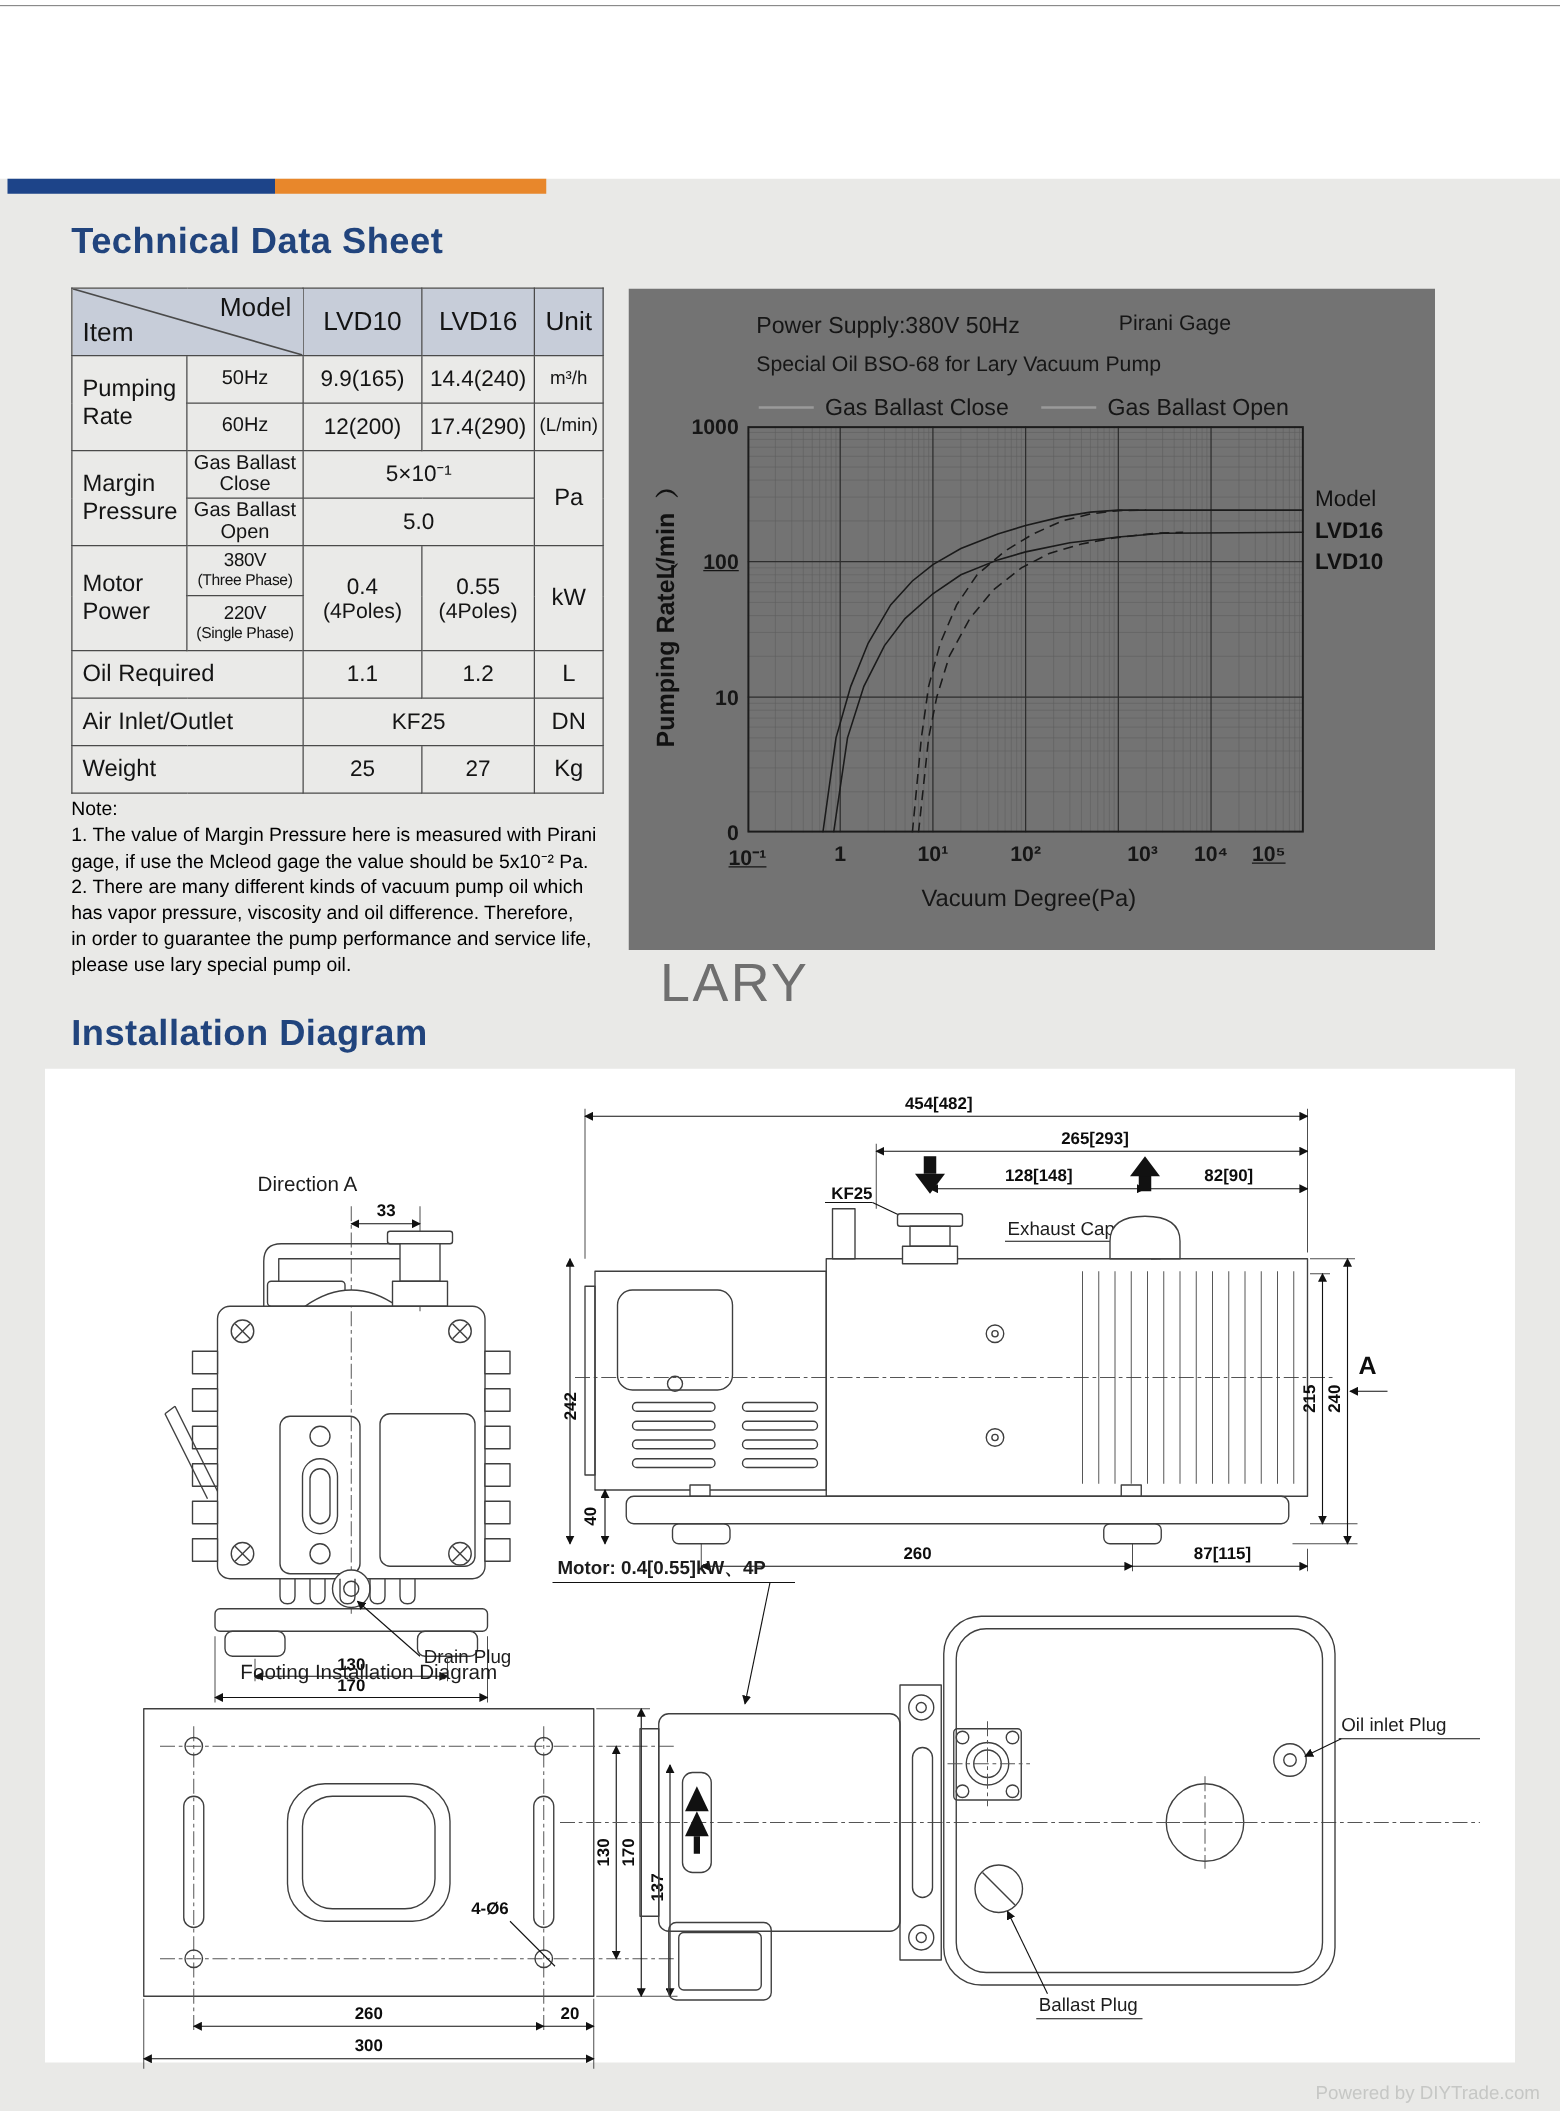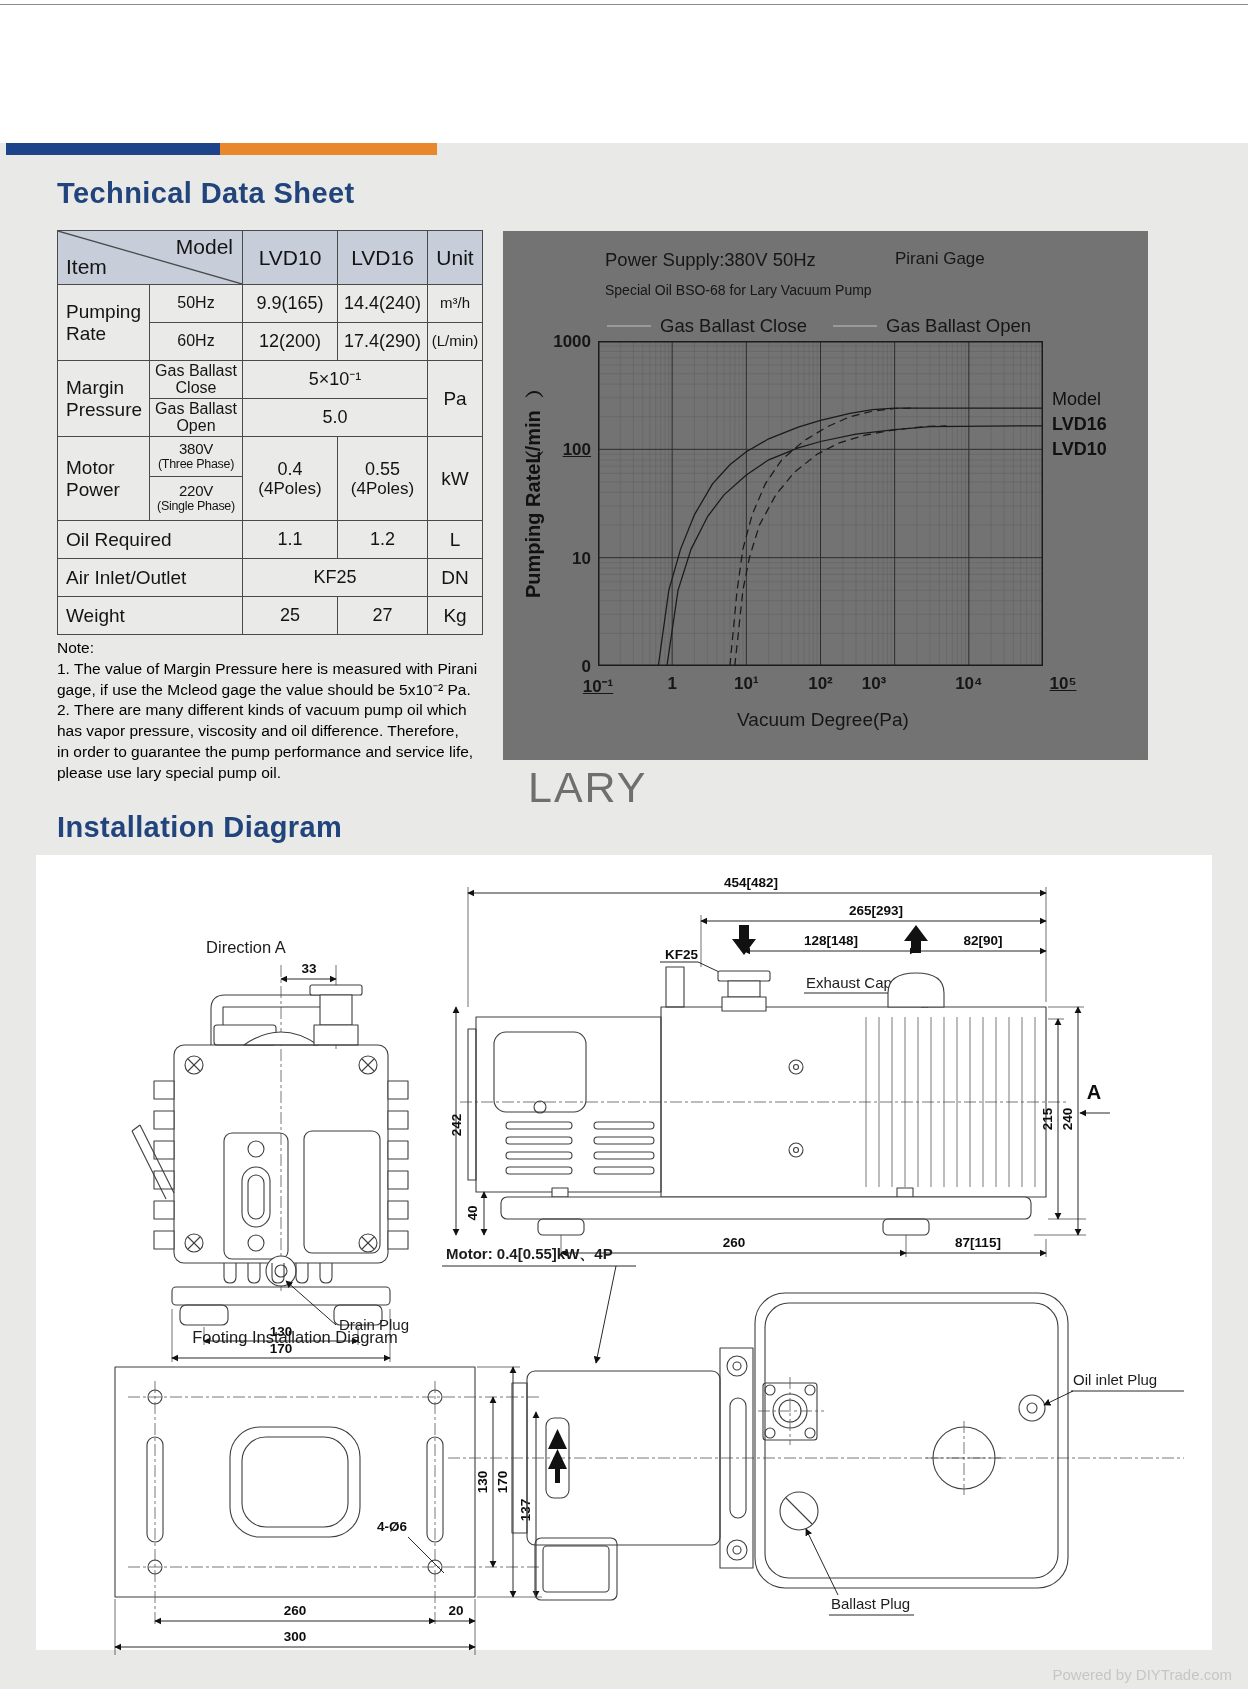--- a/index.html
+++ b/index.html
@@ -28,21 +28,21 @@
   td.tiny{font-size:12.5px;letter-spacing:-.3px;line-height:1.1;padding:0}
   td.val{font-size:18px}
   td.unit-sm{font-size:15px;padding:0}
 
   .note{position:absolute;left:57px;top:633px;width:440px;font-size:15.5px;line-height:1.34;color:#000000}
 
   
   .chart-panel{position:absolute;left:503px;top:226px;width:645px;height:529px;background:#737373}
   .info1a{position:absolute;left:102px;top:18px;font-size:18.5px}
   .info1b{position:absolute;left:392px;top:18px;font-size:17px}
-  .info2{position:absolute;left:102px;top:51px;font-size:14px}
+  .info2{position:absolute;left:102px;top:51px;font-size:17px}
   .legend-row{position:absolute;left:104px;top:84px;display:flex;align-items:center;font-size:18.5px}
   .lg-line{display:inline-block;width:44px;border-top:2px solid #9a9a9a;margin-right:9px}
   .lg-gap{width:26px}
   .ylab{position:absolute;left:16px;top:116px;height:315px;writing-mode:vertical-rl;transform:rotate(180deg);
         text-align:center;font-size:20px;font-weight:600;color:#111}
   #plot-svg{position:absolute;left:95px;top:110px}
   .xtick{position:absolute;top:443px;transform:translateX(-50%);font-size:17px;font-weight:bold}
   .ytick{position:absolute;left:38px;width:50px;text-align:right;transform:translateY(-9px);
          font-size:17px;font-weight:bold}
   .xlabel{position:absolute;left:180px;top:478px;width:280px;text-align:center;font-size:19px}
@@ -278,23 +278,23 @@
     <div class="xlabel">Vacuum Degree(Pa)</div>
     <div class="model-block">
       <div>Model</div>
       <div class="mb">LVD16</div>
       <div class="mb">LVD10</div>
     </div>
   <span class="xtick" style="left: 95px; text-decoration: underline;">10⁻¹</span>
       <span class="xtick" style="left: 169.167px;">1</span>
       <span class="xtick" style="left: 243.333px;">10¹</span>
       <span class="xtick" style="left: 317.5px;">10²</span>
-      <span class="xtick" style="left: 371px;">10³</span>
+      <span class="xtick" style="left: 411px;">10³</span>
       <span class="xtick" style="left: 465.833px;">10⁴</span>
-      <span class="xtick" style="left: 560px; text-decoration: underline;">10⁵</span>
+      <span class="xtick" style="left: 512px; text-decoration: underline;">10⁵</span>
       <span class="ytick" style="top: 110px;">1000</span>
       <span class="ytick" style="top: 218.333px; text-decoration: underline;">100</span>
       <span class="ytick" style="top: 326.667px;">10</span>
       <span class="ytick" style="top: 435px;">0</span>
     </div>
 
   <div class="brand">LARY</div>
 
   <h2 class="sec-title" style="left:57px;top:806px">Installation Diagram</h2>
 

